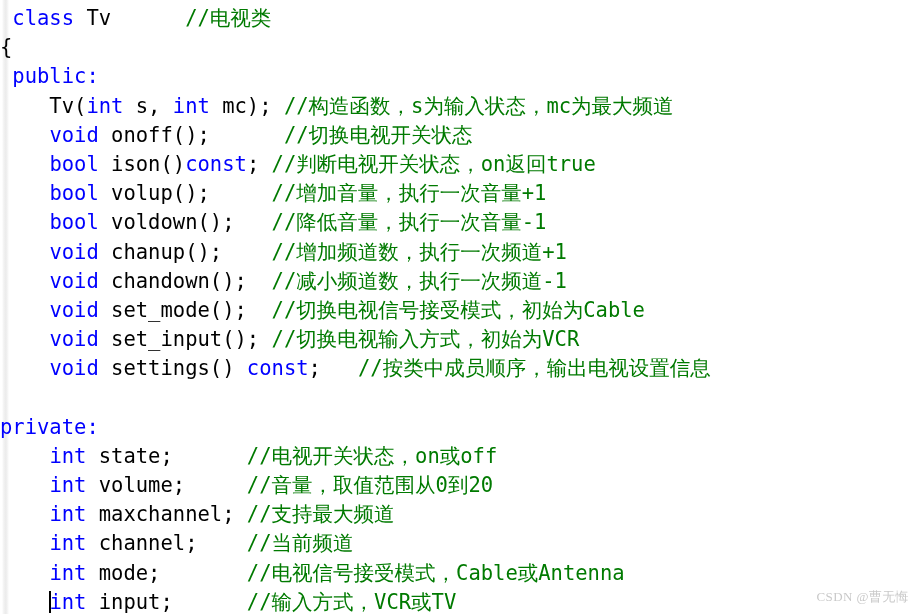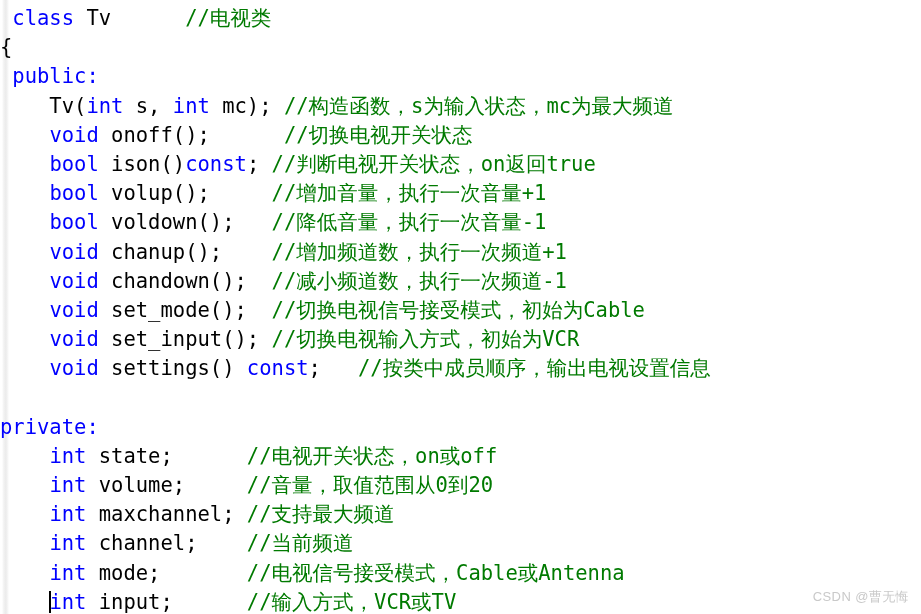--- a/index.html
+++ b/index.html
@@ -64,21 +64,21 @@
     width: 0;
     border-left: 2px solid #000000;
     height: 22px;
     vertical-align: -4px;
     margin-right: -2px;
   }
   #watermark {
     position: absolute;
     right: 12px;
     bottom: 8px;
-    font-family: Liberation Sans, sans-serif;
+    font-family: Liberation Serif, serif;
     font-size: 13px;
     color: #c9c9c9;
     letter-spacing: 0.4px;
     white-space: nowrap;
     margin-left: 12px;
   }
 </style>
 </head>
 <body>
 

